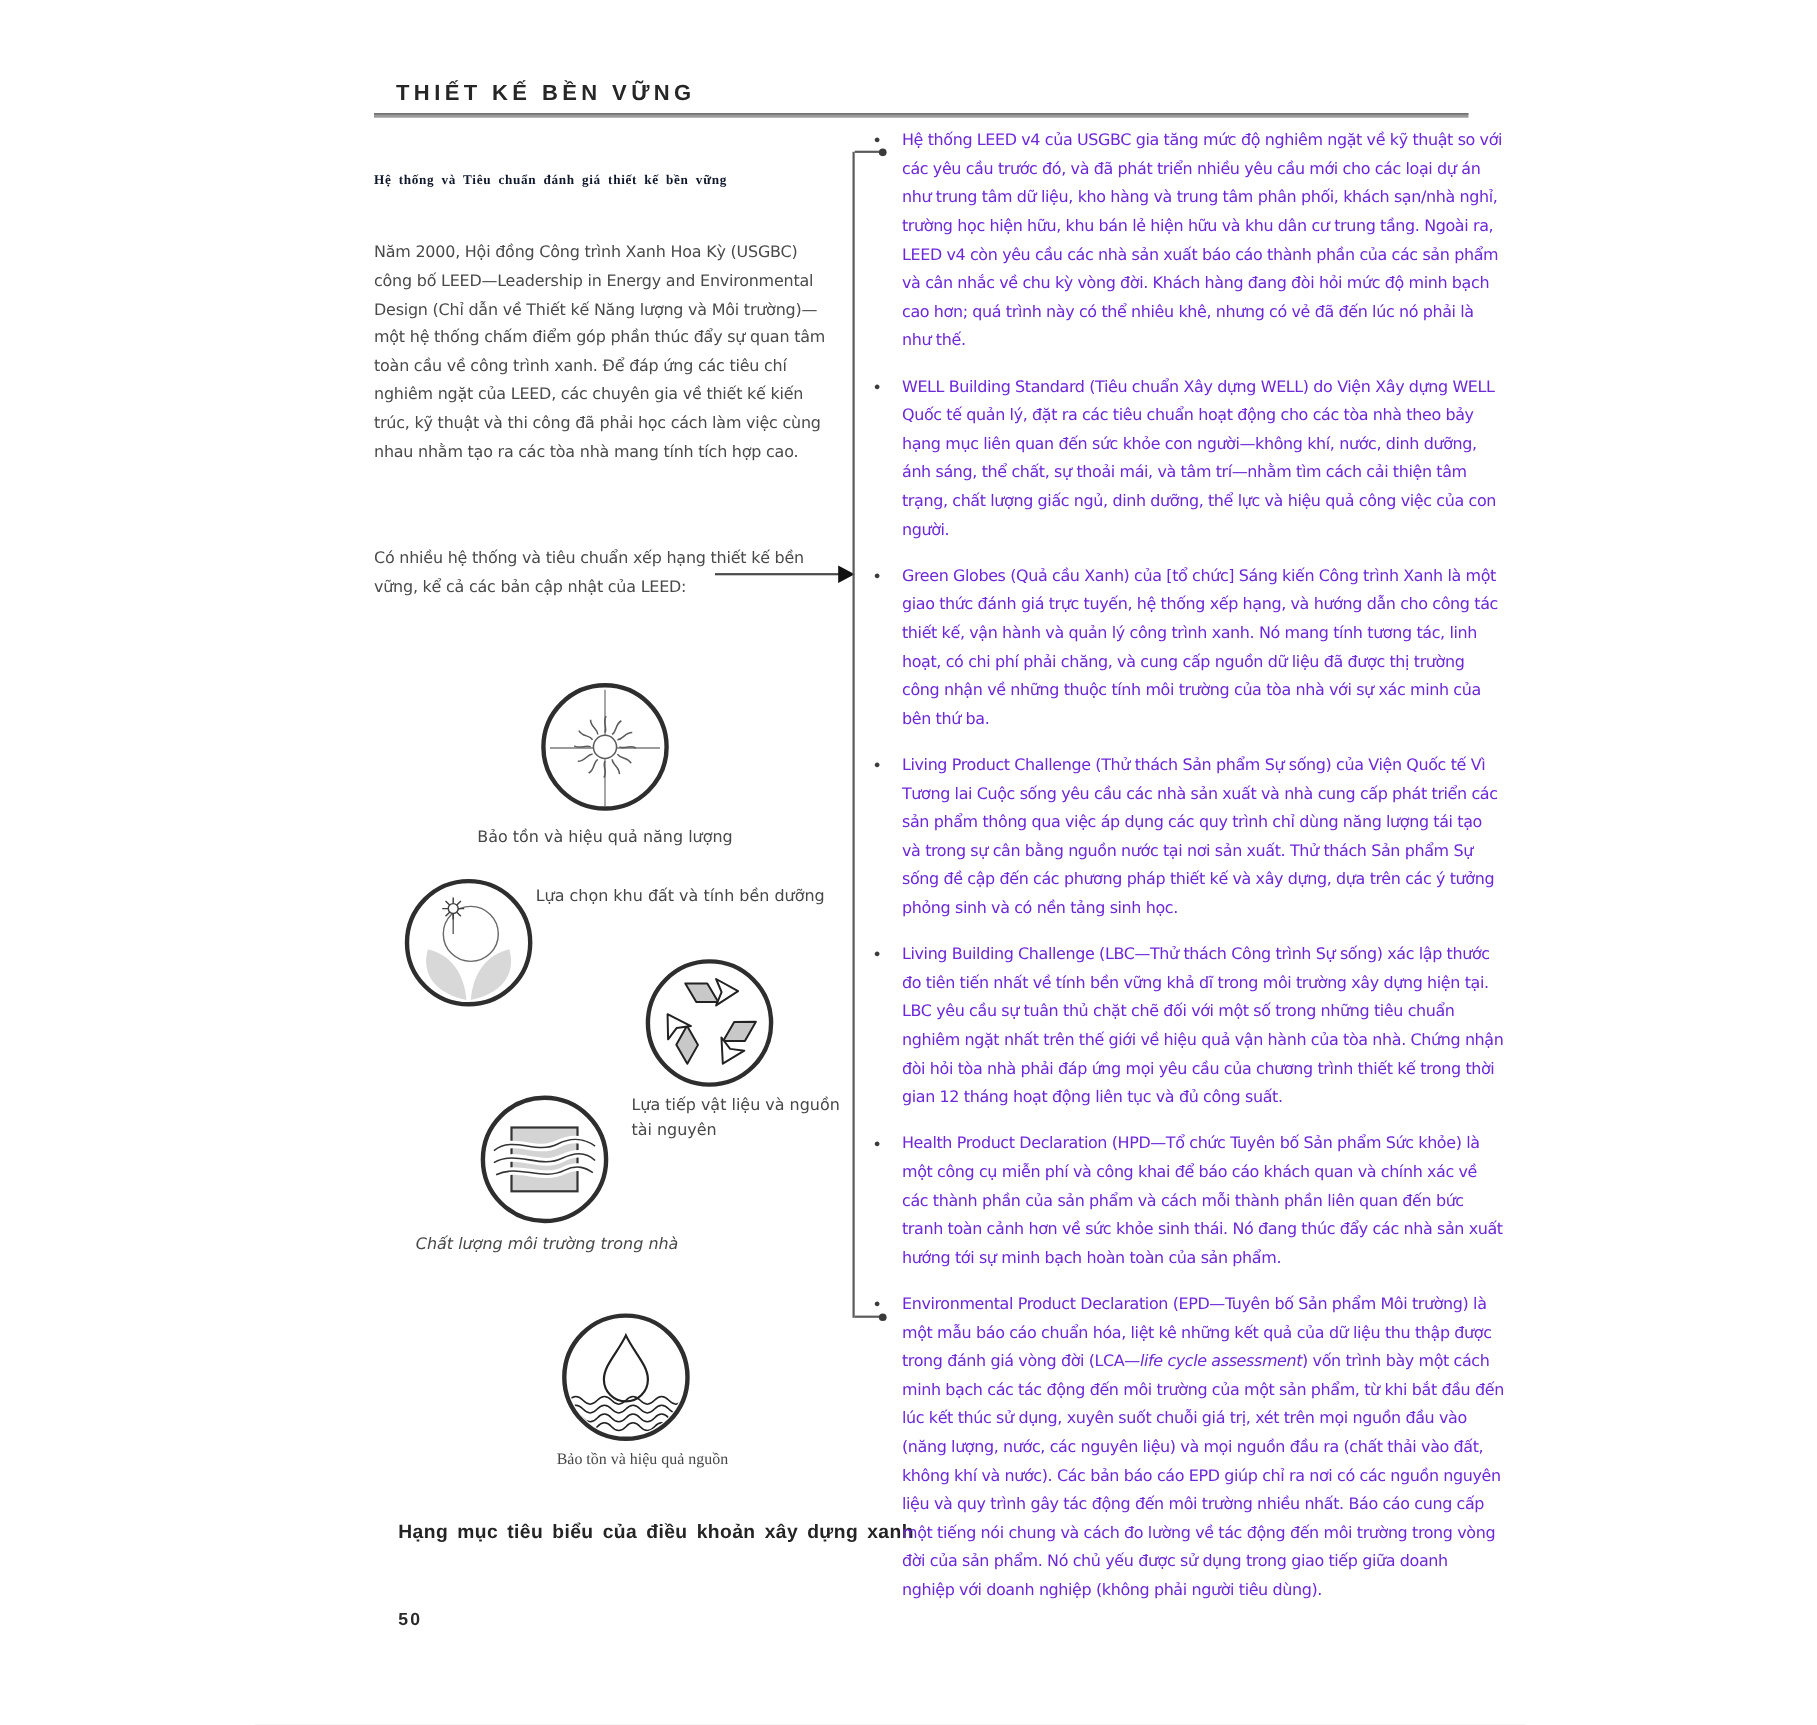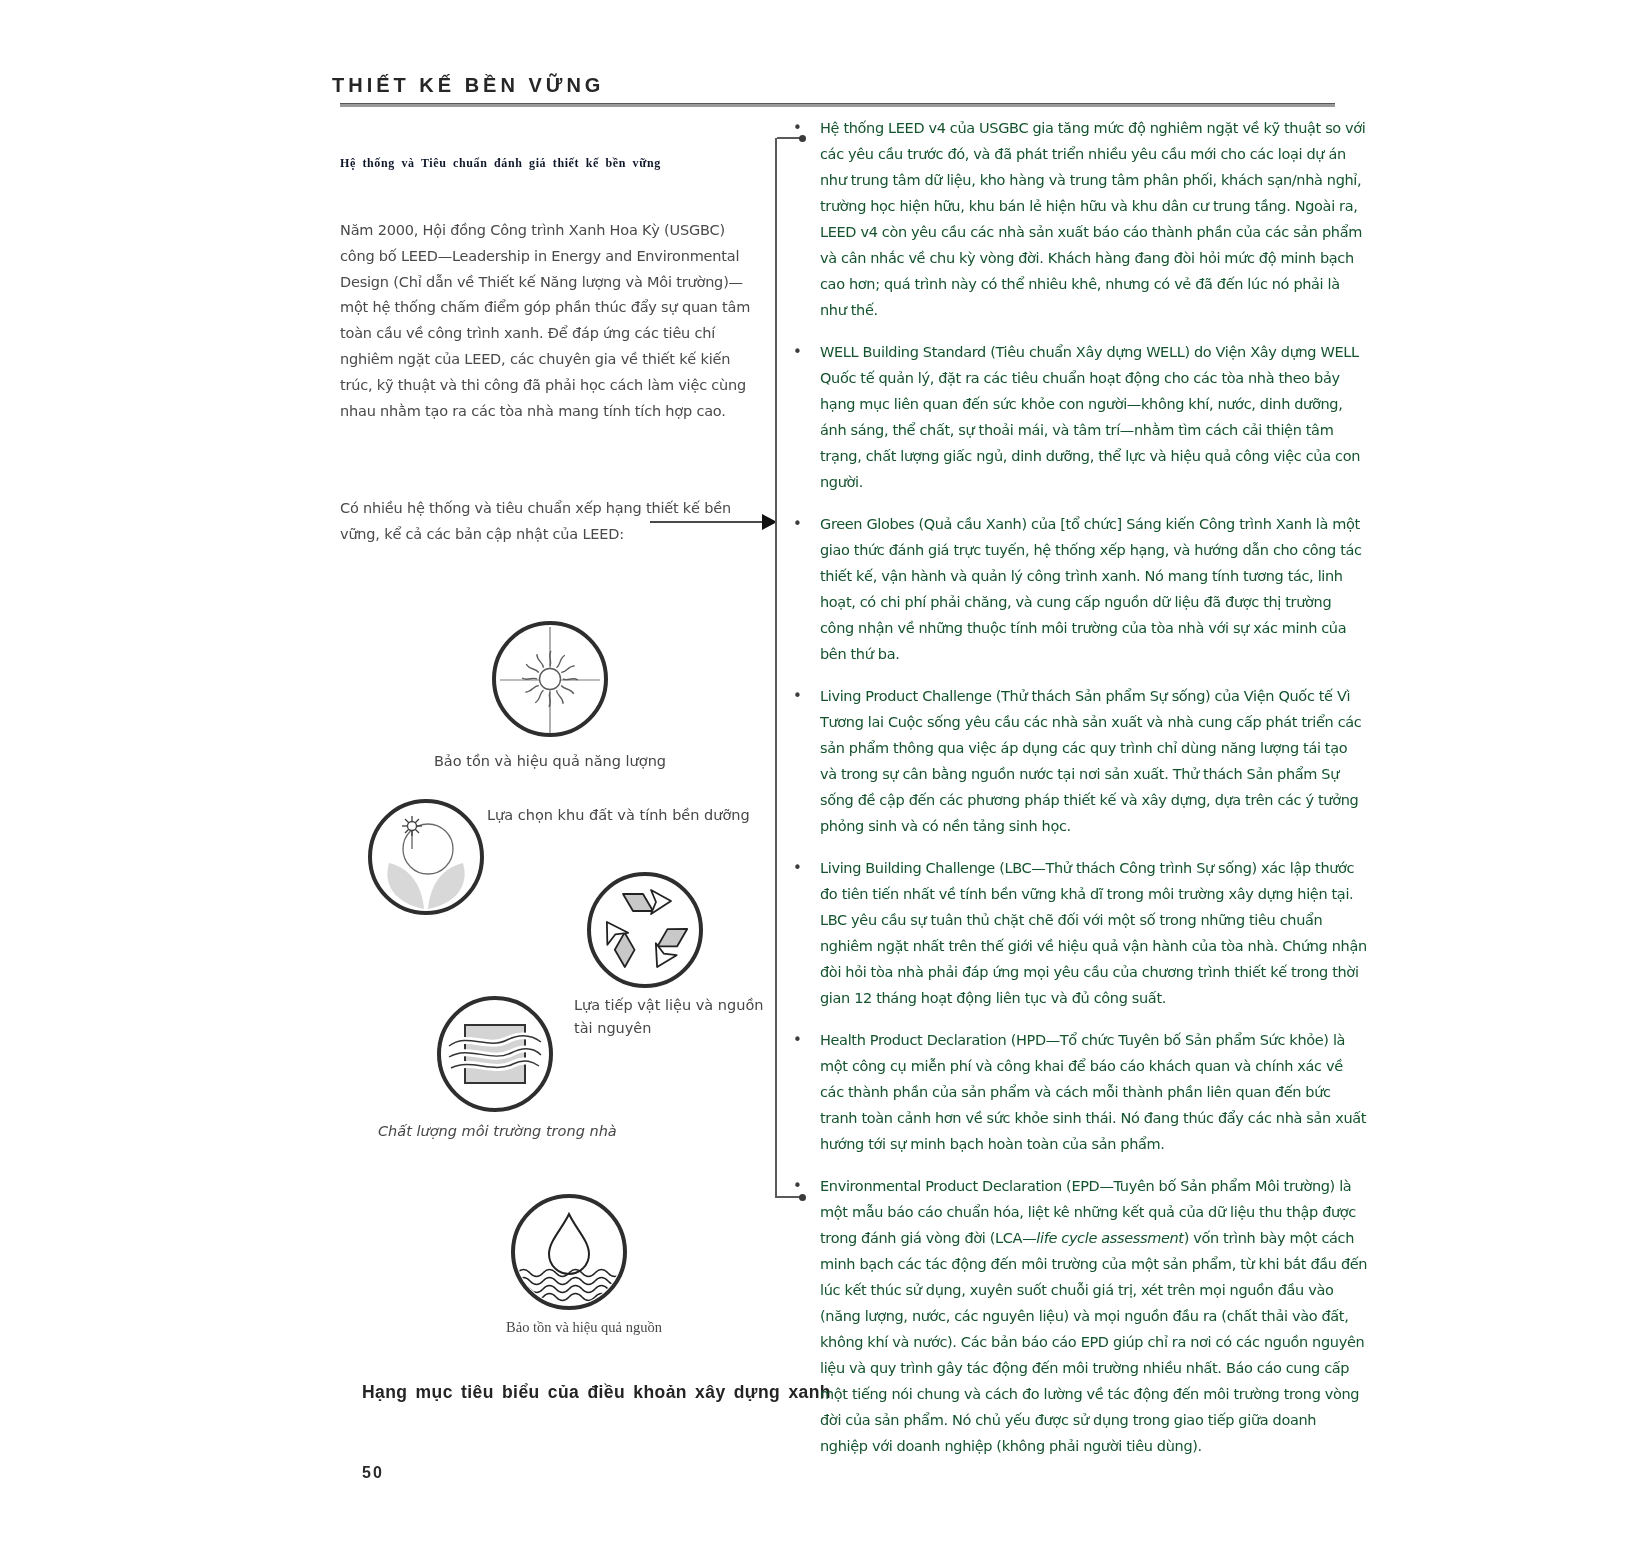--- a/index.html
+++ b/index.html
@@ -7,21 +7,21 @@
     position:relative;
     width:1652px;height:1568px;
     background:#ffffff;
     font-family:"DejaVu Sans",sans-serif;
     color:#4a4a4a;
     overflow:hidden;
   }
   .abs{position:absolute;}
   
   .header-title{
-    left:332px;top:74px;
+    left:360px;top:74px;
     font-family:"Liberation Sans","DejaVu Sans",sans-serif;
     font-weight:bold;font-size:20px;letter-spacing:4px;
     color:#262626;white-space:nowrap;
   }
   .header-rule{
     left:340px;top:103px;width:995px;height:3px;
     background:#9a9a9a;border-top:1px solid #565656;
   }
   
   .section-heading{
@@ -51,21 +51,21 @@
   }
   
   .standards-list{
     left:820px;top:115px;width:548px;
     margin:0;padding:0;list-style:none;
   }
   .standards-list li{
     position:relative;
     margin:0 0 16px 0;padding:0;
     font-size:14.5px;line-height:26px;letter-spacing:-0.35px;
-    color:#14532d;
+    color:#6d28d9;
   }
   .standards-list li::before{
     content:"\2022";
     position:absolute;left:-27px;top:0;
     font-size:15px;color:#3c3c3c;
   }
   .standards-list em{font-style:italic;}
   
   .vline{left:775px;top:138px;width:2px;height:1060px;background:#5a5a5a;}
   .hline{height:2px;background:#5a5a5a;}

